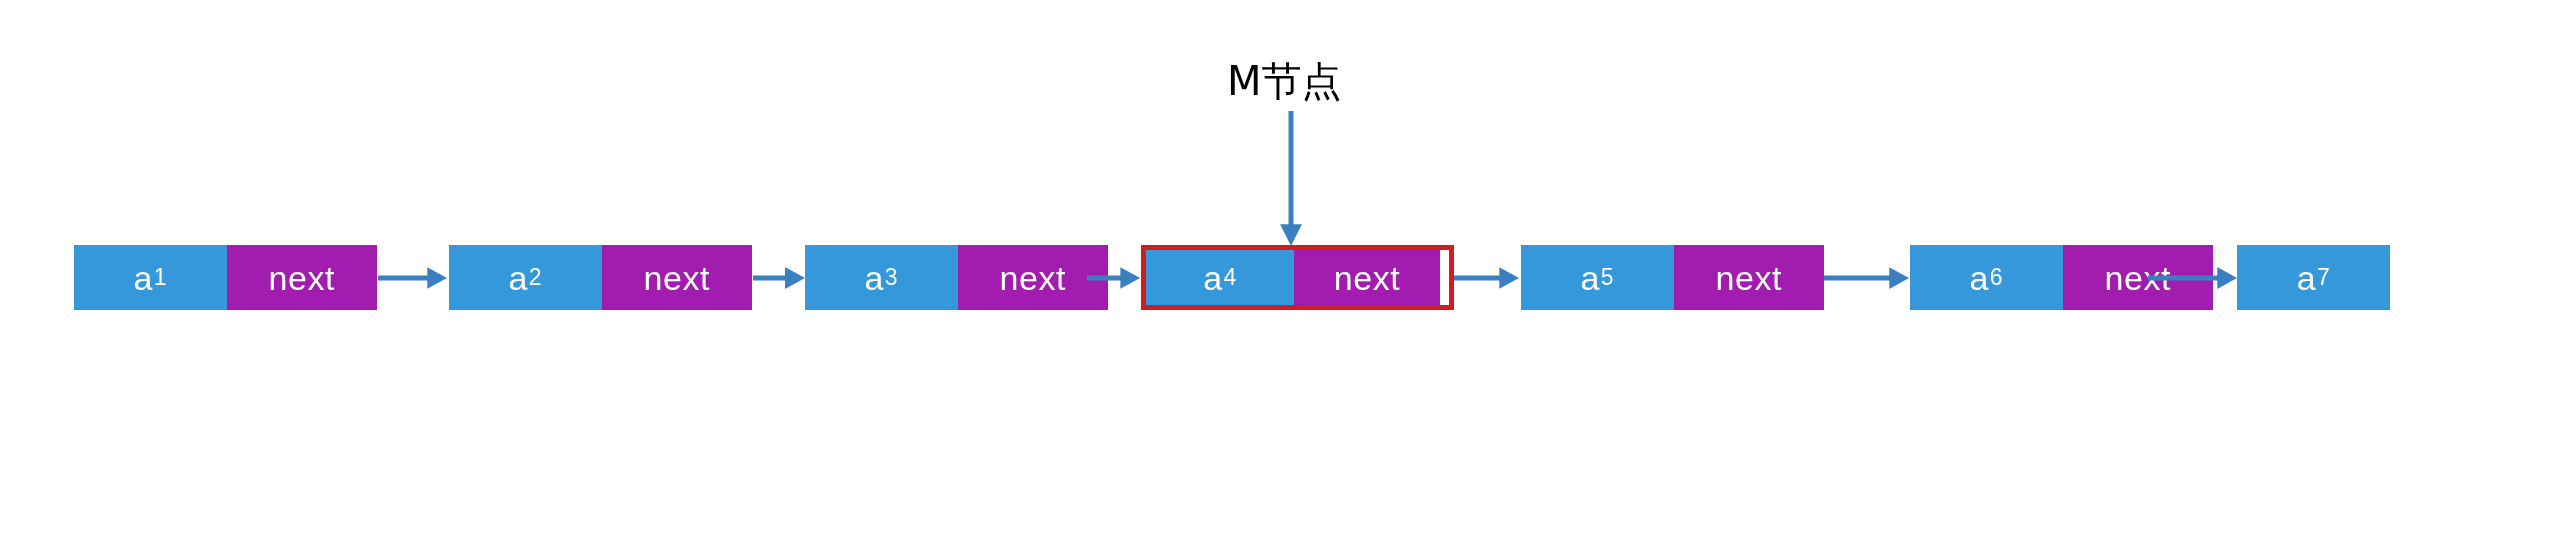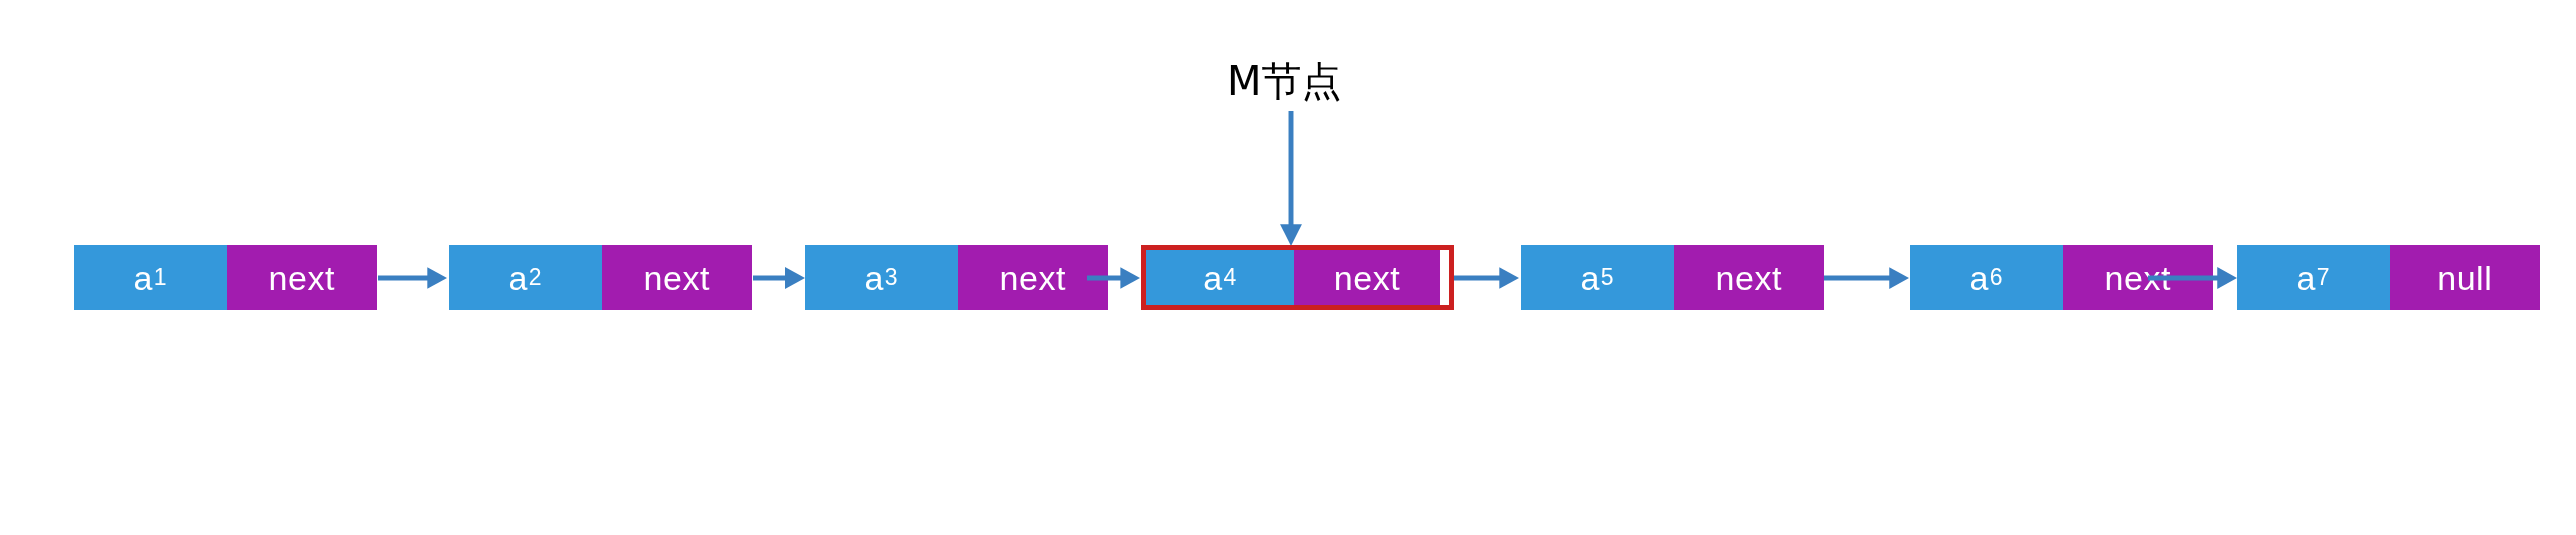--- a/index.html
+++ b/index.html
@@ -218,20 +218,19 @@
     <svg class="connector" style="left:2148px; width:91px;" viewBox="0 0 92 28">
       <line x1="0" y1="14" x2="74" y2="14" stroke="#3A7FC1" stroke-width="5"></line>
       <polygon points="90,14 70,3 70,25" fill="#3A7FC1"></polygon>
     </svg>
 
     <div class="node" style="left:2237px; width:303px;">
       <div class="cell cell-value">
         <span>a</span>
           <span class="sub">7</span>
       </div>
-      <div class="cell cell-next">null</div>
     </div>
 
   </div>
 
 
 </div>
 
 
 </body></html>

